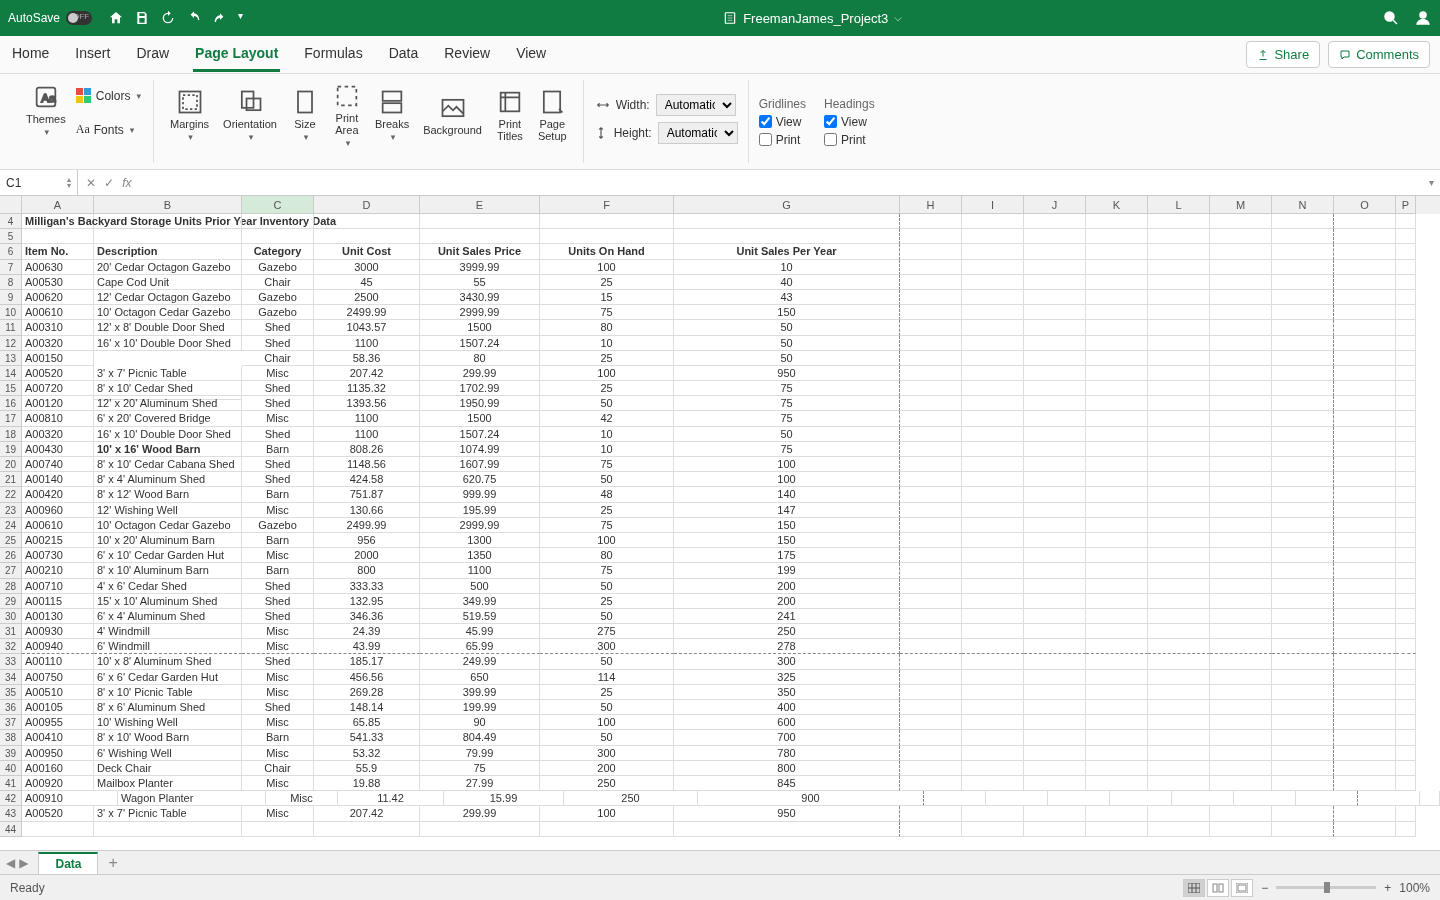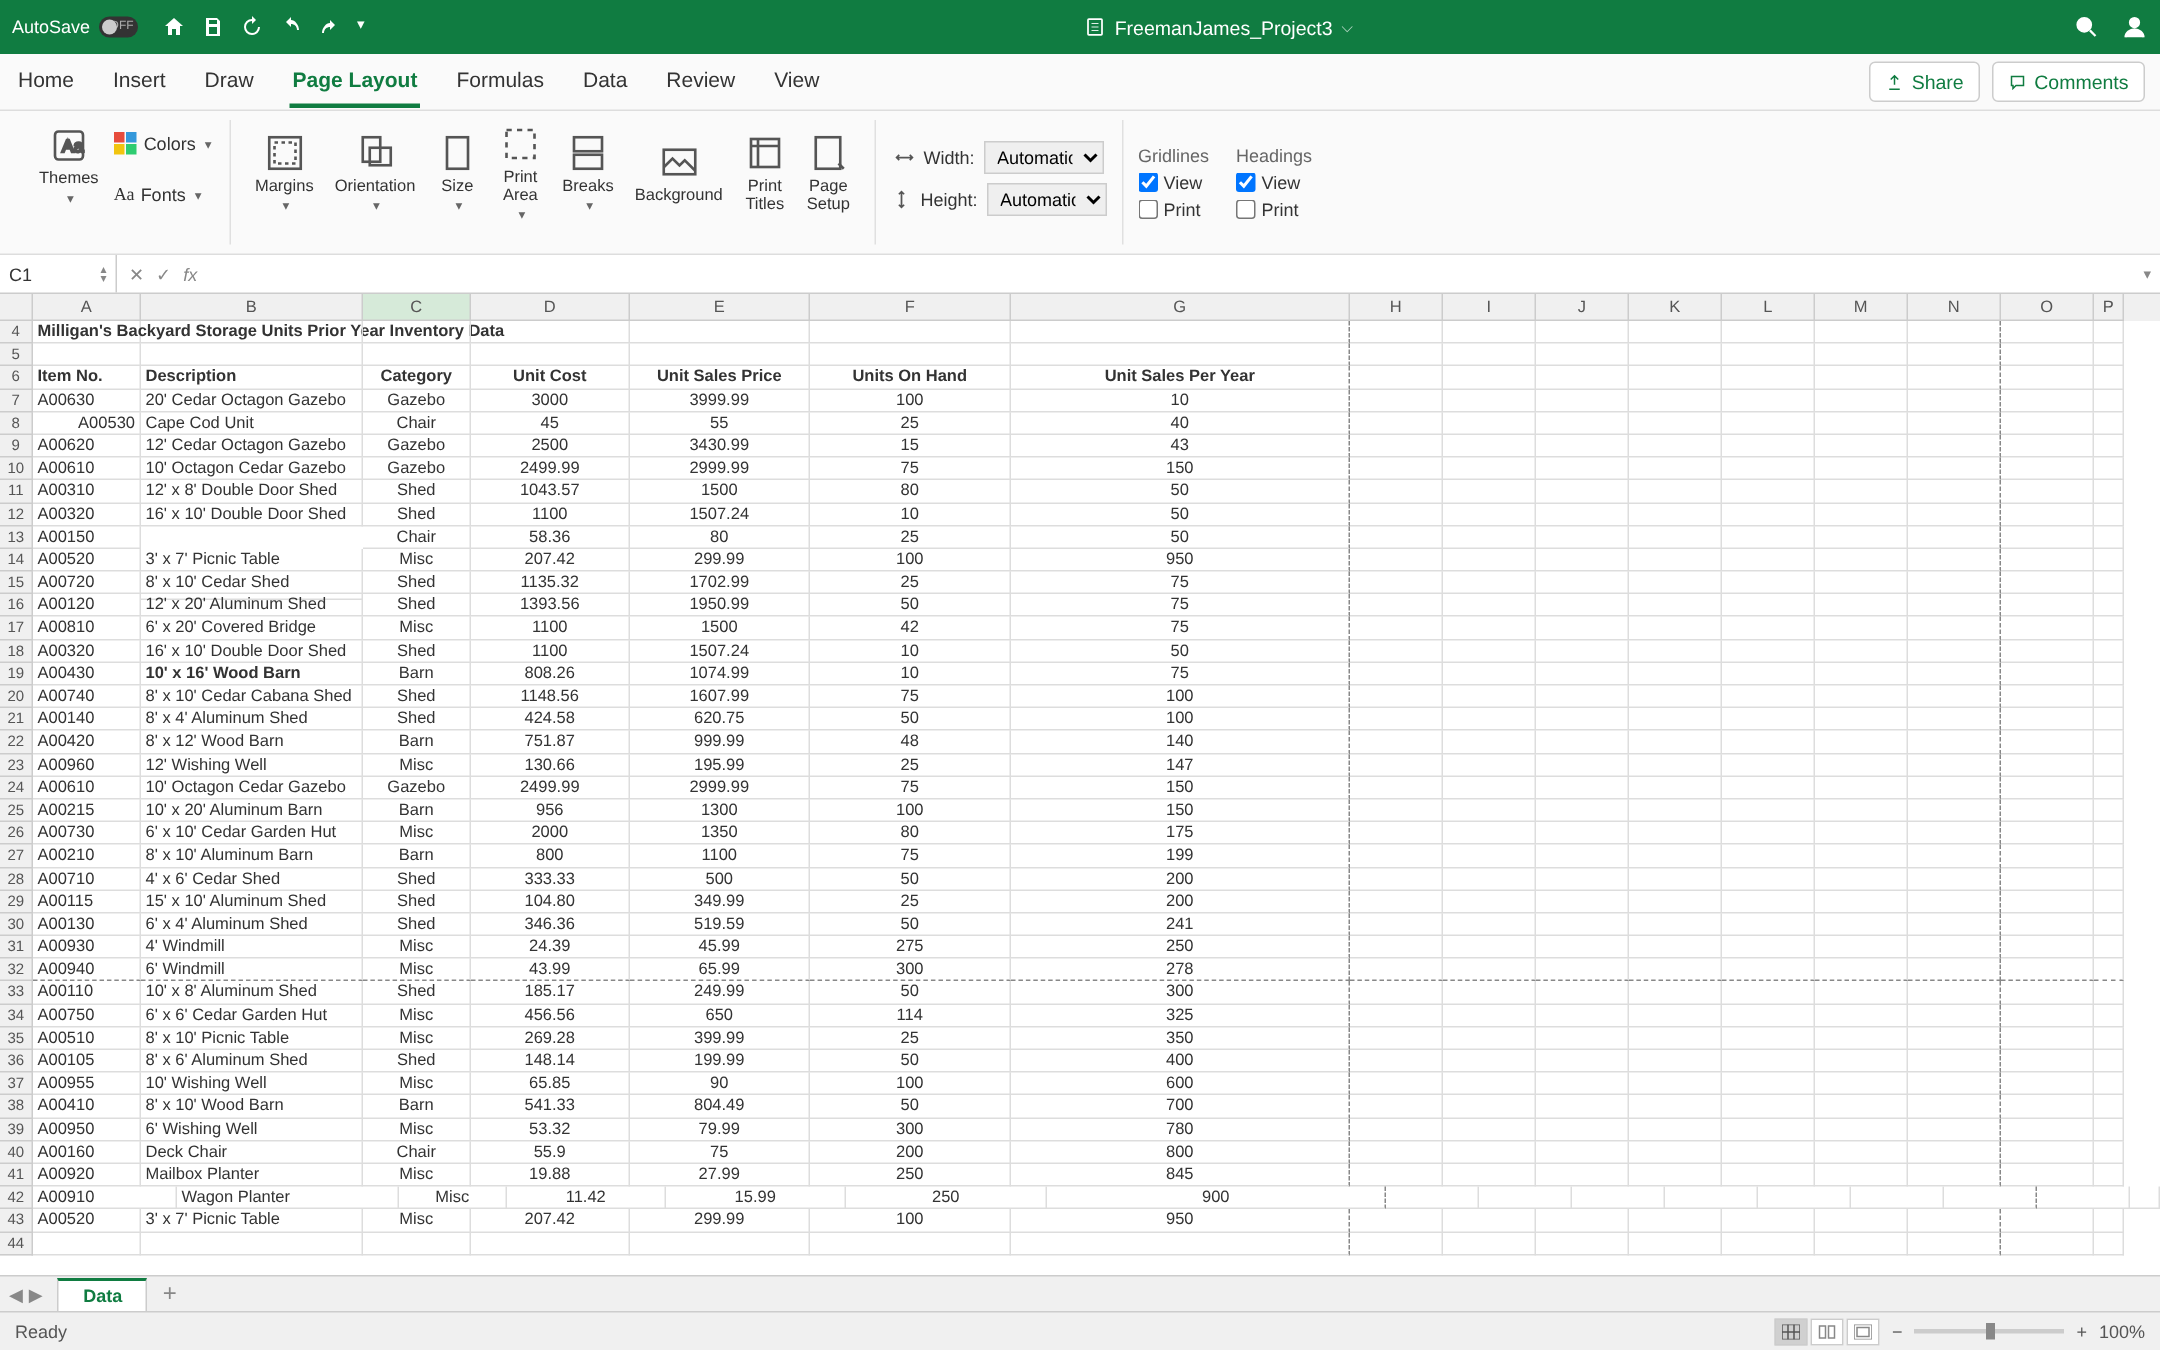--- a/index.html
+++ b/index.html
@@ -445,21 +445,21 @@
         <div class="cell" style="width: 62px;"></div>
         <div class="cell" style="width: 62px;"></div>
         <div class="cell" style="width: 62px;"></div>
         <div class="cell" style="width: 62px;"></div>
         <div class="cell" style="width: 62px;"></div>
         <div class="cell page-break-v" style="width: 62px;"></div>
         <div class="cell" style="width: 62px;"></div>
         <div class="cell" style="width: 20px;"></div>
       </div>
       <div class="row">
-        <div class="cell" style="width: 72px; text-align: right;">A00530</div>
+        <div class="cell" style="width: 72px;">A00530</div>
         <div class="cell" style="width: 148px;">Cape Cod Unit</div>
         <div class="cell center" style="width: 72px;">Chair</div>
         <div class="cell center" style="width: 106px;">45</div>
         <div class="cell center" style="width: 120px;">55</div>
         <div class="cell center" style="width: 134px;">25</div>
         <div class="cell page-break-v center" style="width: 226px;">40</div>
         <div class="cell" style="width: 62px;"></div>
         <div class="cell" style="width: 62px;"></div>
         <div class="cell" style="width: 62px;"></div>
         <div class="cell" style="width: 62px;"></div>
@@ -826,21 +826,21 @@
         <div class="cell" style="width: 62px;"></div>
         <div class="cell" style="width: 62px;"></div>
         <div class="cell page-break-v" style="width: 62px;"></div>
         <div class="cell" style="width: 62px;"></div>
         <div class="cell" style="width: 20px;"></div>
       </div>
       <div class="row">
         <div class="cell" style="width: 72px;">A00115</div>
         <div class="cell" style="width: 148px;">15' x 10' Aluminum Shed</div>
         <div class="cell center" style="width: 72px;">Shed</div>
-        <div class="cell center" style="width: 106px;">104.80</div>
+        <div class="cell center" style="width: 106px;">132.95</div>
         <div class="cell center" style="width: 120px;">349.99</div>
         <div class="cell center" style="width: 134px;">25</div>
         <div class="cell page-break-v center" style="width: 226px;">200</div>
         <div class="cell" style="width: 62px;"></div>
         <div class="cell" style="width: 62px;"></div>
         <div class="cell" style="width: 62px;"></div>
         <div class="cell" style="width: 62px;"></div>
         <div class="cell" style="width: 62px;"></div>
         <div class="cell" style="width: 62px;"></div>
         <div class="cell page-break-v" style="width: 62px;"></div>

